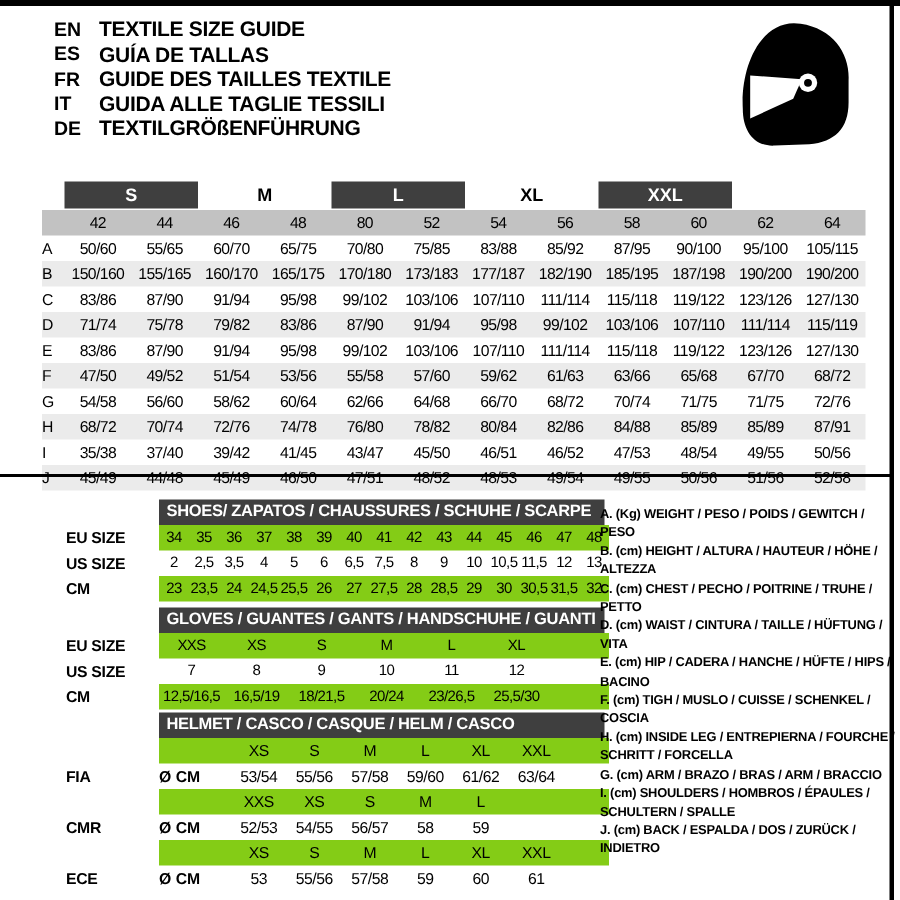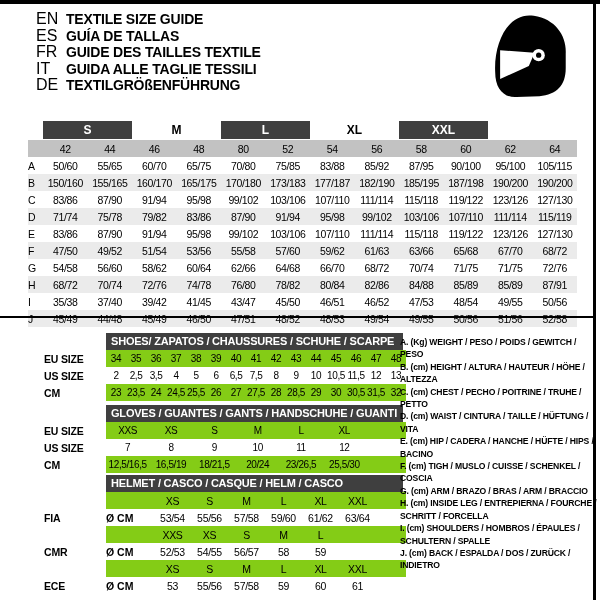--- a/index.html
+++ b/index.html
@@ -3,21 +3,21 @@
 <meta charset="utf-8">
 <style>
   html,body{margin:0;padding:0;}
   body{width:600px;height:600px;position:relative;background:#fff;
        font-family:"Liberation Sans",sans-serif;color:#000;overflow:hidden;}
   .top-border{position:absolute;left:0;top:0;width:600px;height:4px;background:#000;}
   .right-border{position:absolute;top:0;left:593px;width:3px;height:600px;background:#000;}
 
   .lang-list{position:absolute;left:36px;top:11px;}
   .lang-row{display:flex;height:16.5px;align-items:center;}
-  .lang-code{width:30px;font-weight:normal;font-size:16px;flex:none;}
+  .lang-code{width:30px;font-weight:bold;font-size:13px;flex:none;}
   .lang-title{font-weight:bold;font-size:14px;letter-spacing:-0.2px;white-space:nowrap;}
 
   .helmet-icon{position:absolute;left:487px;top:12px;width:82px;height:93px;}
 
   .textile{position:absolute;left:28px;top:121px;width:549px;}
   .t-row{display:flex;height:17px;align-items:center;}
   .t-row.group{height:18px;margin-bottom:1px;align-items:stretch;}
   .t-label-col{width:15px;flex:none;font-size:10.5px;}
   .t-cell{width:44.5px;flex:none;text-align:center;font-size:10.5px;letter-spacing:-0.4px;white-space:nowrap;}
   .t-group{flex:none;text-align:center;font-weight:bold;font-size:12px;line-height:18px;}
@@ -444,17 +444,17 @@
   </div>
 </div>
 
 <div class="legend" id="legend">
     <div class="legend-item">A. (Kg) WEIGHT / PESO / POIDS / GEWITCH / PESO</div>
     <div class="legend-item">B. (cm) HEIGHT / ALTURA / HAUTEUR / HÖHE / ALTEZZA</div>
     <div class="legend-item">C. (cm) CHEST / PECHO / POITRINE / TRUHE / PETTO</div>
     <div class="legend-item">D. (cm) WAIST / CINTURA / TAILLE / HÜFTUNG / VITA</div>
     <div class="legend-item">E. (cm) HIP / CADERA / HANCHE / HÜFTE / HIPS /  BACINO</div>
     <div class="legend-item">F. (cm) TIGH / MUSLO / CUISSE / SCHENKEL / COSCIA</div>
+    <div class="legend-item">H. (cm) INSIDE LEG / ENTREPIERNA / FOURCHE / SCHRITT / FORCELLA</div>
     <div class="legend-item">G. (cm) ARM  / BRAZO / BRAS / ARM / BRACCIO</div>
-    <div class="legend-item">H. (cm) INSIDE LEG / ENTREPIERNA / FOURCHE / SCHRITT / FORCELLA</div>
     <div class="legend-item">I. (cm) SHOULDERS / HOMBROS / ÉPAULES / SCHULTERN / SPALLE</div>
     <div class="legend-item">J. (cm) BACK / ESPALDA / DOS / ZURÜCK / INDIETRO</div>
   </div>
 
 </body></html>

